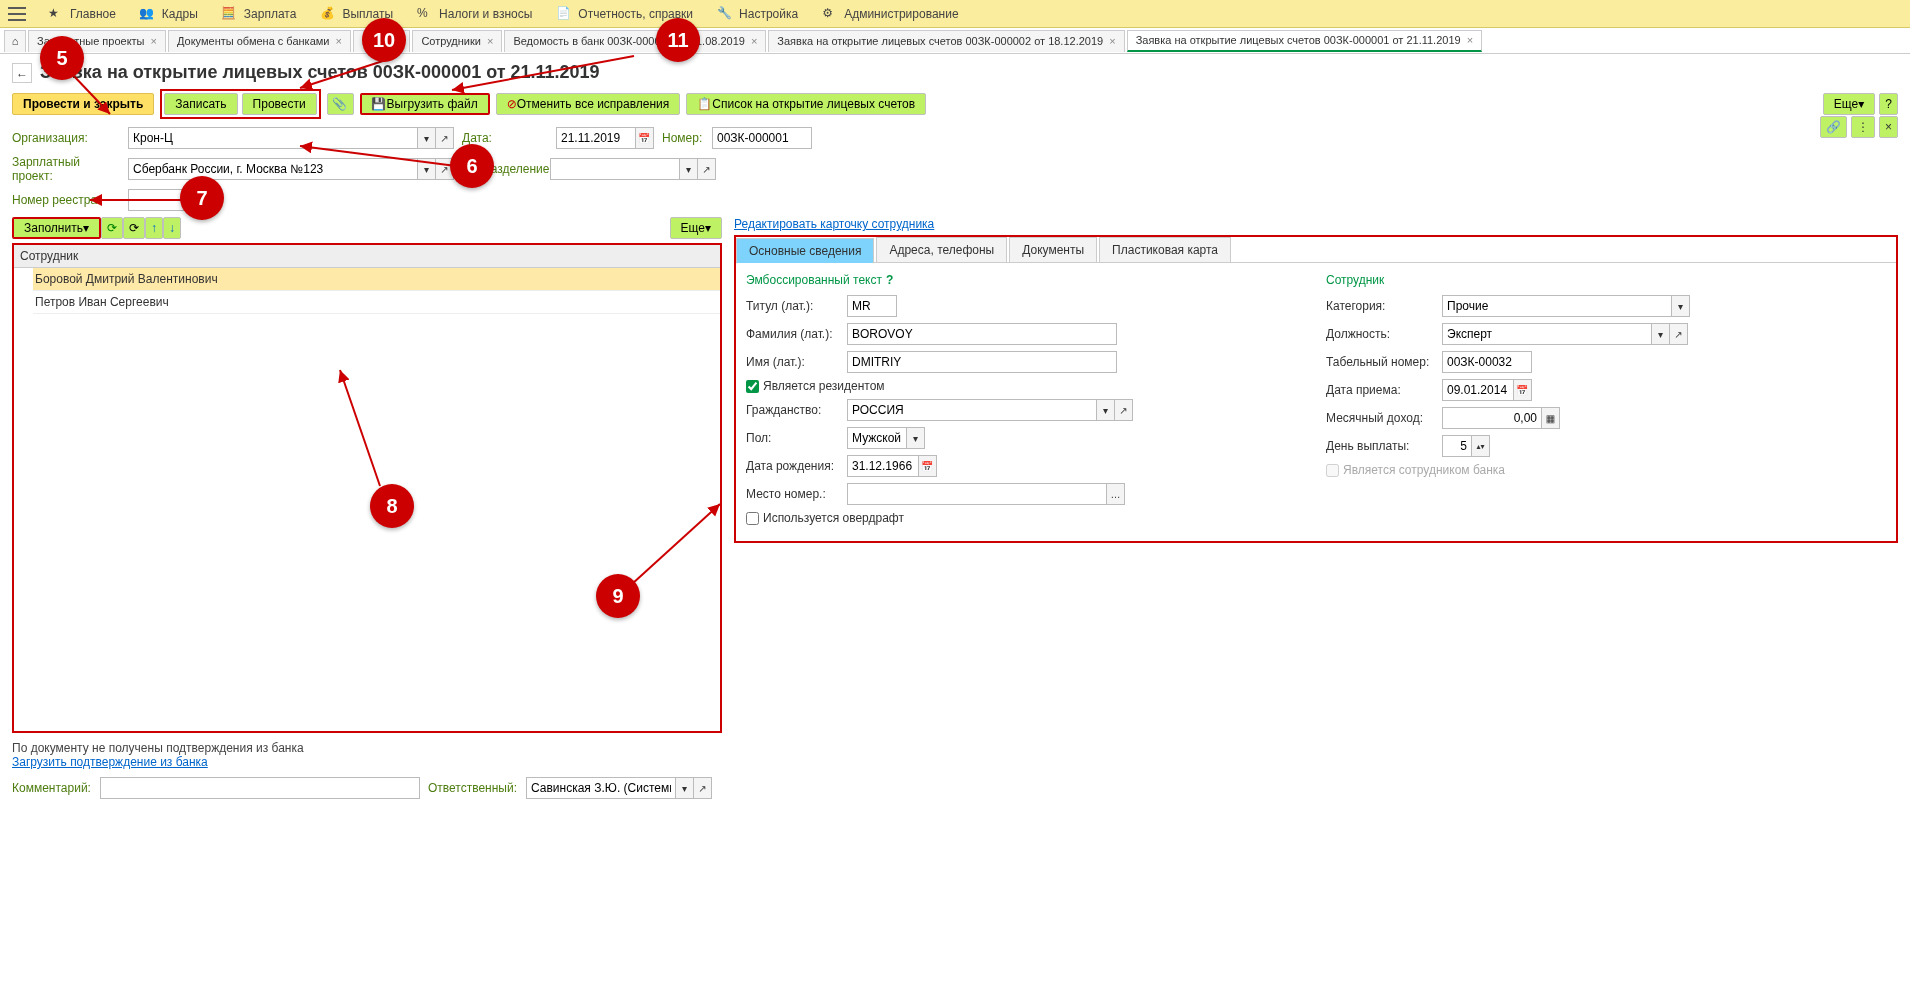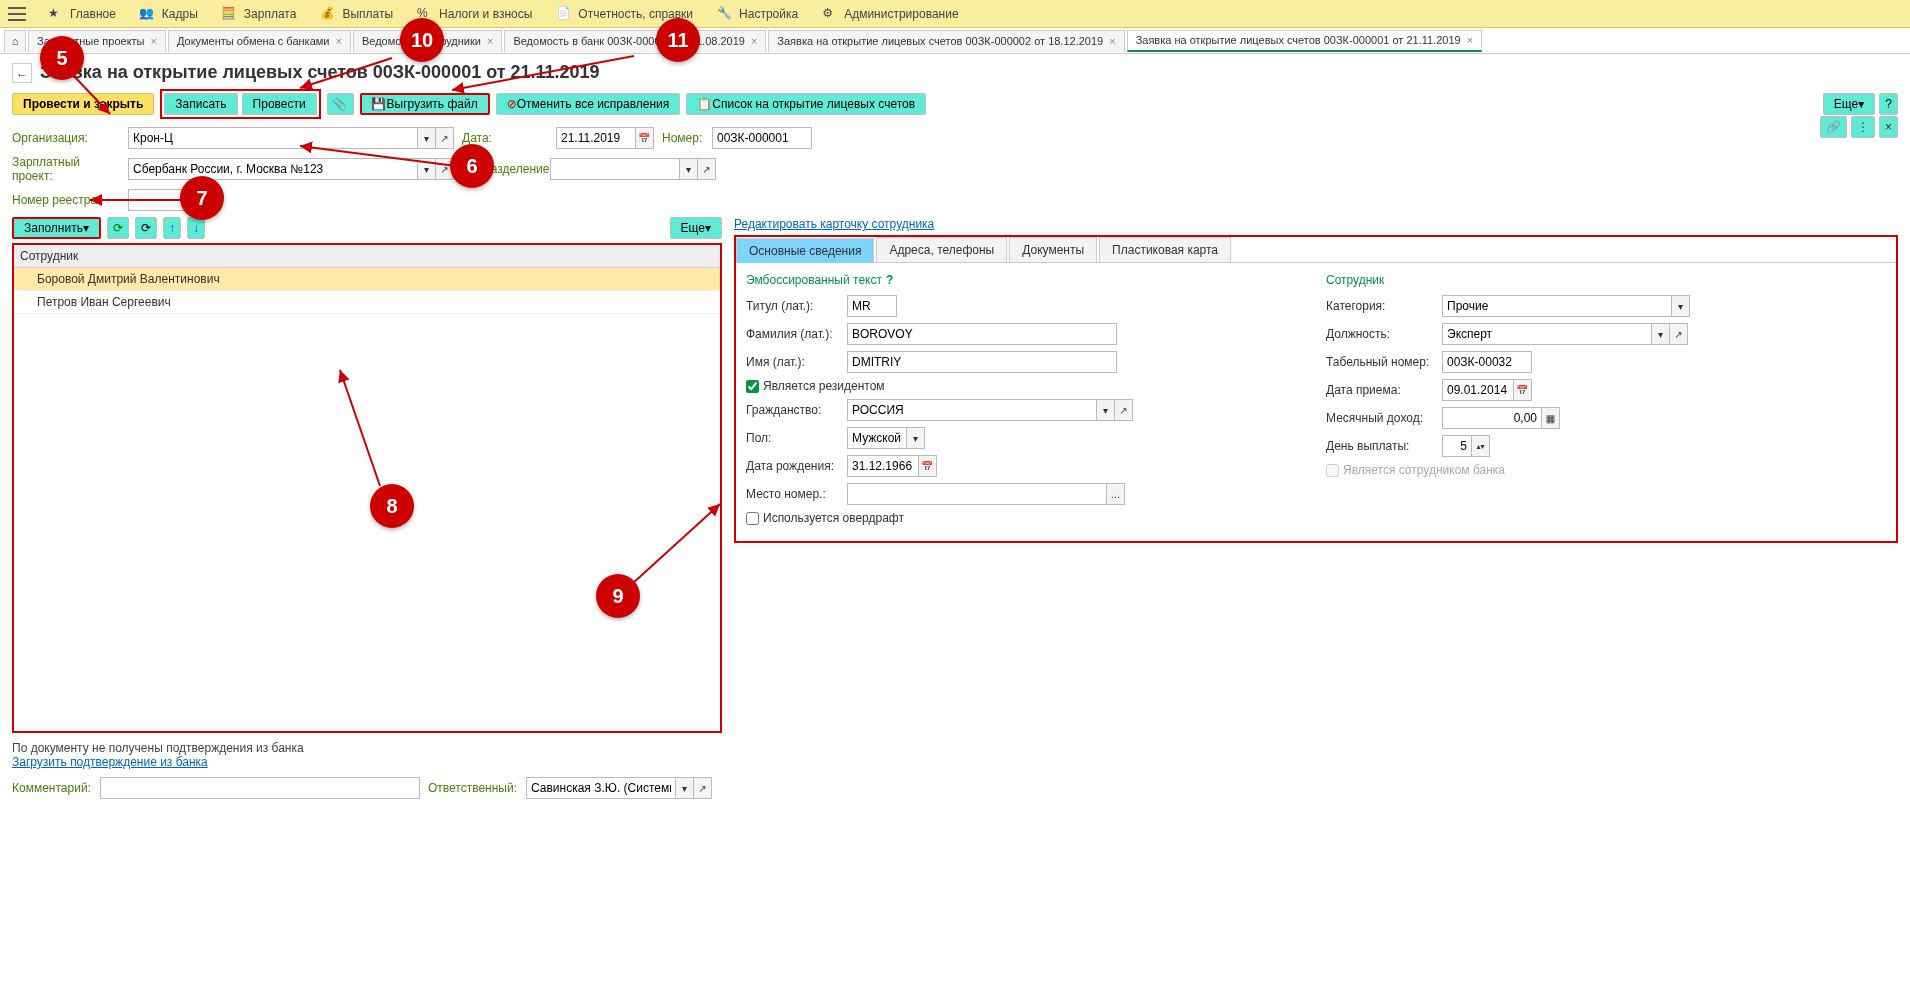--- a/index.html
+++ b/index.html
@@ -12,38 +12,38 @@
 .tabs { display: flex; align-items: center; background: #fff; height: 26px; border-bottom: 1px solid #ccc; padding-left: 4px; overflow: hidden; }
 .tab { display: flex; align-items: center; padding: 0 8px; height: 22px; border: 1px solid #ccc; border-bottom: none; margin-right: 2px; font-size: 11px; background: #f5f5f5; cursor: pointer; white-space: nowrap; }
 .tab.active { background: #fff; border-bottom: 2px solid #009646; }
 .tab .x { margin-left: 6px; color: #888; cursor: pointer; }
 .home-tab { width: 22px; display:flex; align-items:center; justify-content:center;}
 .content { padding: 8px 12px; }
 .titlebar { display: flex; align-items: center; margin-bottom: 6px; }
 .back { width: 20px; height: 20px; border: 1px solid #ccc; display:flex; align-items:center; justify-content:center; margin-right: 8px;}
 h1 { font-size: 18px; font-weight: bold; }
 .toolbar { display: flex; align-items: center; gap: 6px; margin-bottom: 8px; position: relative; }
-.btn { border: 1px solid #bfbfbf; background: #5eead4; padding: 3px 10px; font-size: 12px; cursor: pointer; height: 22px; display: inline-flex; align-items: center; border-radius: 2px; }
+.btn { border: 1px solid #bfbfbf; background: #bef264; padding: 3px 10px; font-size: 12px; cursor: pointer; height: 22px; display: inline-flex; align-items: center; border-radius: 2px; }
 .btn.yellow { background: #ffe066; border-color: #e0c050; font-weight: bold; }
 .btn.icon-only { padding: 3px 5px; }
 .btn-group-red { border: 2px solid #c00; padding: 2px; display: inline-flex; gap: 4px; }
 .right-tools { margin-left: auto; display: flex; gap: 4px; }
 .formrow { display: flex; align-items: center; margin-bottom: 6px; gap: 8px; }
 .lbl { width: 100px; text-align: left; color: #4d7c0f; }
 .lbl.wide { width: 108px; }
 .input { border: 1px solid #bbb; height: 22px; padding: 0 4px; font-size: 12px; background: #fff; }
 .sel-wrap { position: relative; display: inline-flex; }
 .sel-btn { width: 18px; height: 22px; border: 1px solid #bbb; border-left: none; display:flex; align-items:center; justify-content:center; background:#f4f4f4; cursor:pointer; font-size:10px;}
 .midrow { display: flex; gap: 12px; align-items: flex-start; }
 .left-panel { width: 710px; }
 .right-panel { flex: 1; min-width: 0; }
-.subtoolbar { display: flex; gap: 6px; margin-bottom: 4px; }
+.subtoolbar { display: flex; margin-bottom: 4px; }
 .table { border: 2px solid #c00; height: 490px; background: #fff; position: relative; }
 .thead { background: #eee; border-bottom: 1px solid #ccc; padding: 4px 6px; font-size: 12px; }
-.trow { padding: 4px 23px; border-bottom: 1px solid #eee; font-size: 12px; }
+.trow { padding: 4px 2px; border-bottom: 1px solid #eee; font-size: 12px; margin-left: 19px; }
 .trow.sel { background: #ffe9a8; }
 .link { color: #0066cc; text-decoration: underline; cursor: pointer; font-size: 12px; }
 .card { border: 2px solid #c00; margin-top: 4px; padding: 0; }
 .card-tabs { display: flex; border-bottom: 1px solid #ccc; }
 .card-tab { padding: 5px 12px; border: 1px solid #ccc; border-bottom: none; margin-right: 2px; background: #f3f3f3; cursor: pointer; font-size: 12px; }
 .card-tab.active { background: #7dd3fc; position: relative; top: 1px; }
 .card-body { padding: 10px; display: flex; gap: 20px; }
 .card-col { flex: 1; }
 .section-title { color: #009646; margin-bottom: 8px; font-size: 12px; }
 .frow { display: flex; align-items: center; margin-bottom: 6px; gap: 6px; }
@@ -350,21 +350,21 @@
       <div class="sel-btn">↗</div>
     </div>
   </div>
 
   
   <div class="circle" style="top:-18px; left:40px;">5</div>
   <div class="circle" style="top:90px; left:450px;">6</div>
   <div class="circle" style="top:122px; left:180px;">7</div>
   <div class="circle" style="top:430px; left:370px;">8</div>
   <div class="circle" style="top:520px; left:596px;">9</div>
-  <div class="circle" style="top:-36px; left:400px;">10</div>
+  <div class="circle" style="top:-36px; left:362px;">10</div>
   <div class="circle" style="top:-36px; left:656px;">11</div>
 
   
   <svg class="arrow" style="top:0;left:0;" width="1910" height="800">
     <defs>
         <marker id="ah" markerWidth="8" markerHeight="8" refX="6" refY="3" orient="auto">
           <path d="M0,0 L6,3 L0,6 Z" fill="#c00"></path>
         </marker>
       </defs>
     <line x1="72" y1="20" x2="110" y2="60" stroke="#c00" stroke-width="2" marker-end="url(#ah)"></line>

